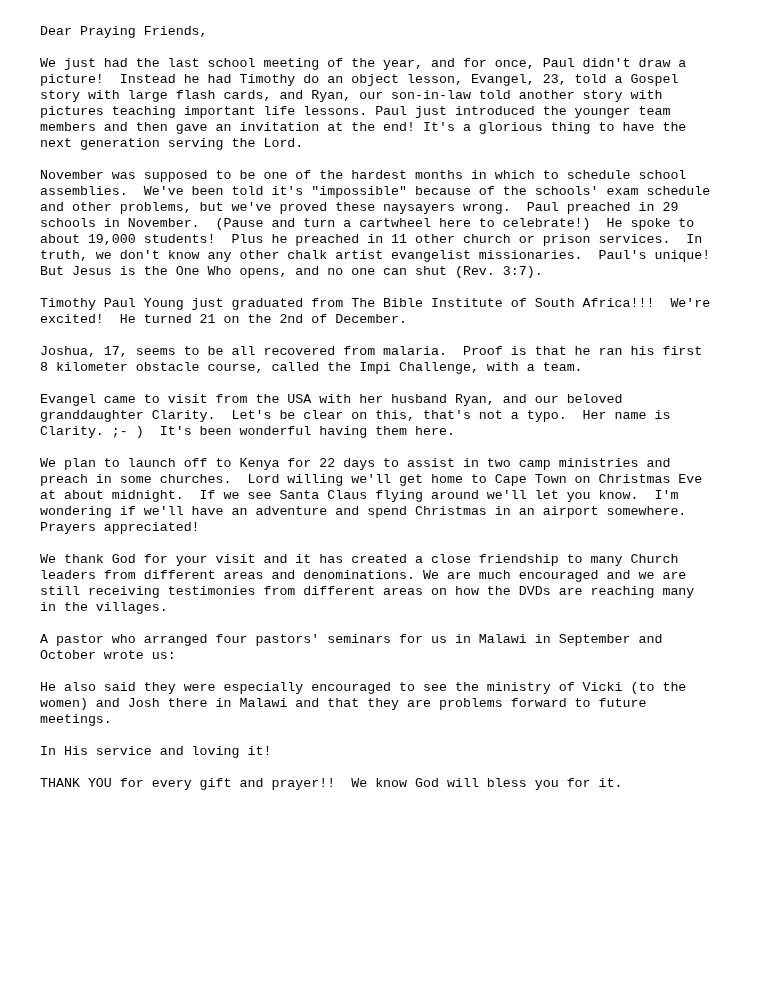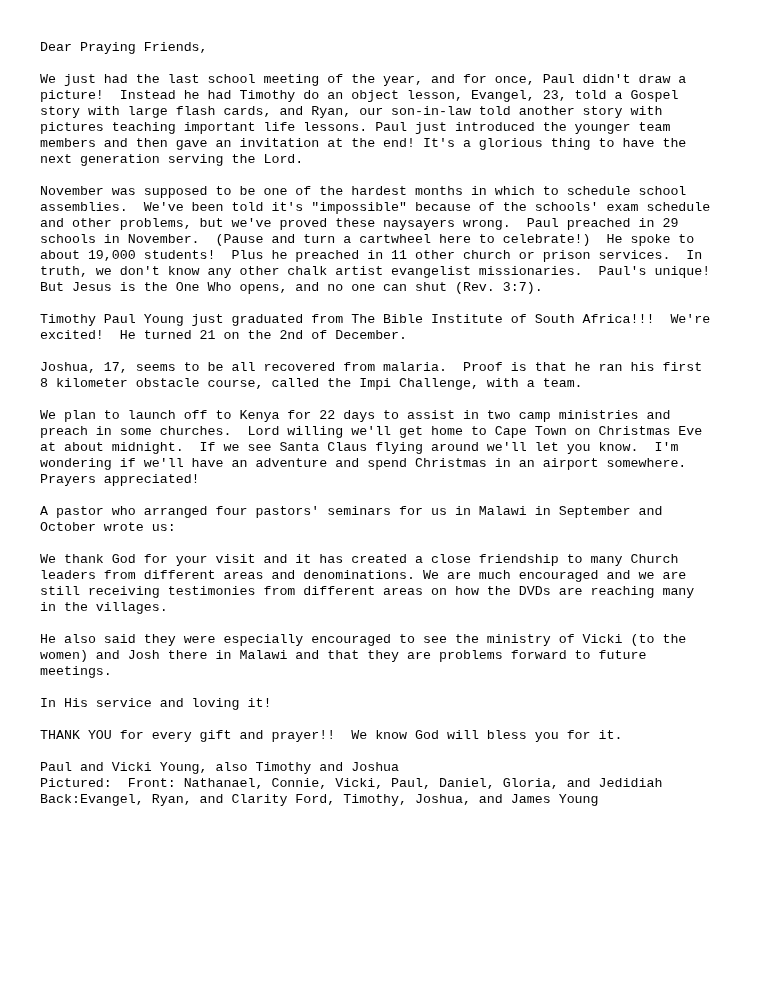--- a/index.html
+++ b/index.html
@@ -8,21 +8,21 @@
   }
   body {
     width: 760px;
     height: 984px;
     background: #ffffff;
     overflow: hidden;
     position: relative;
   }
   .letter {
     position: absolute;
-    top: 40px;
+    top: 24px;
     left: 40px;
     width: 680px;
     color: #000000;
   }
   .para {
     margin: 0 0 16px 0;
     font-family: "Liberation Mono", "DejaVu Sans Mono", monospace;
     font-size: 13.3px;
     line-height: 16px;
     white-space: pre;
@@ -47,32 +47,32 @@
 assemblies.  We've been told it's "impossible" because of the schools' exam schedule
 and other problems, but we've proved these naysayers wrong.  Paul preached in 29
 schools in November.  (Pause and turn a cartwheel here to celebrate!)  He spoke to
 about 19,000 students!  Plus he preached in 11 other church or prison services.  In
 truth, we don't know any other chalk artist evangelist missionaries.  Paul's unique!
 But Jesus is the One Who opens, and no one can shut (Rev. 3:7).</pre>
     <pre class="para">Timothy Paul Young just graduated from The Bible Institute of South Africa!!!  We're
 excited!  He turned 21 on the 2nd of December.</pre>
     <pre class="para">Joshua, 17, seems to be all recovered from malaria.  Proof is that he ran his first
 8 kilometer obstacle course, called the Impi Challenge, with a team.</pre>
+    <pre class="para">Evangel came to visit from the USA with her husband Ryan, and our beloved
+granddaughter Clarity.  Let's be clear on this, that's not a typo.  Her name is
+Clarity. ;- )  It's been wonderful having them here.</pre>
     <pre class="para">We plan to launch off to Kenya for 22 days to assist in two camp ministries and
 preach in some churches.  Lord willing we'll get home to Cape Town on Christmas Eve
 at about midnight.  If we see Santa Claus flying around we'll let you know.  I'm
 wondering if we'll have an adventure and spend Christmas in an airport somewhere.
 Prayers appreciated!</pre>
-    <pre class="para">A pastor who arranged four pastors' seminars for us in Malawi in September and
-October wrote us:</pre>
     <pre class="para">We thank God for your visit and it has created a close friendship to many Church
 leaders from different areas and denominations. We are much encouraged and we are
 still receiving testimonies from different areas on how the DVDs are reaching many
 in the villages.</pre>
+    <pre class="para">A pastor who arranged four pastors' seminars for us in Malawi in September and
+October wrote us:</pre>
     <pre class="para">He also said they were especially encouraged to see the ministry of Vicki (to the
 women) and Josh there in Malawi and that they are problems forward to future
 meetings.</pre>
     <pre class="para">In His service and loving it!</pre>
     <pre class="para">THANK YOU for every gift and prayer!!  We know God will bless you for it.</pre>
-    <pre class="para">Paul and Vicki Young, also Timothy and Joshua
-Pictured:  Front: Nathanael, Connie, Vicki, Paul, Daniel, Gloria, and Jedidiah
-Back:Evangel, Ryan, and Clarity Ford, Timothy, Joshua, and James Young</pre>
   </div>
 
 </body></html>

